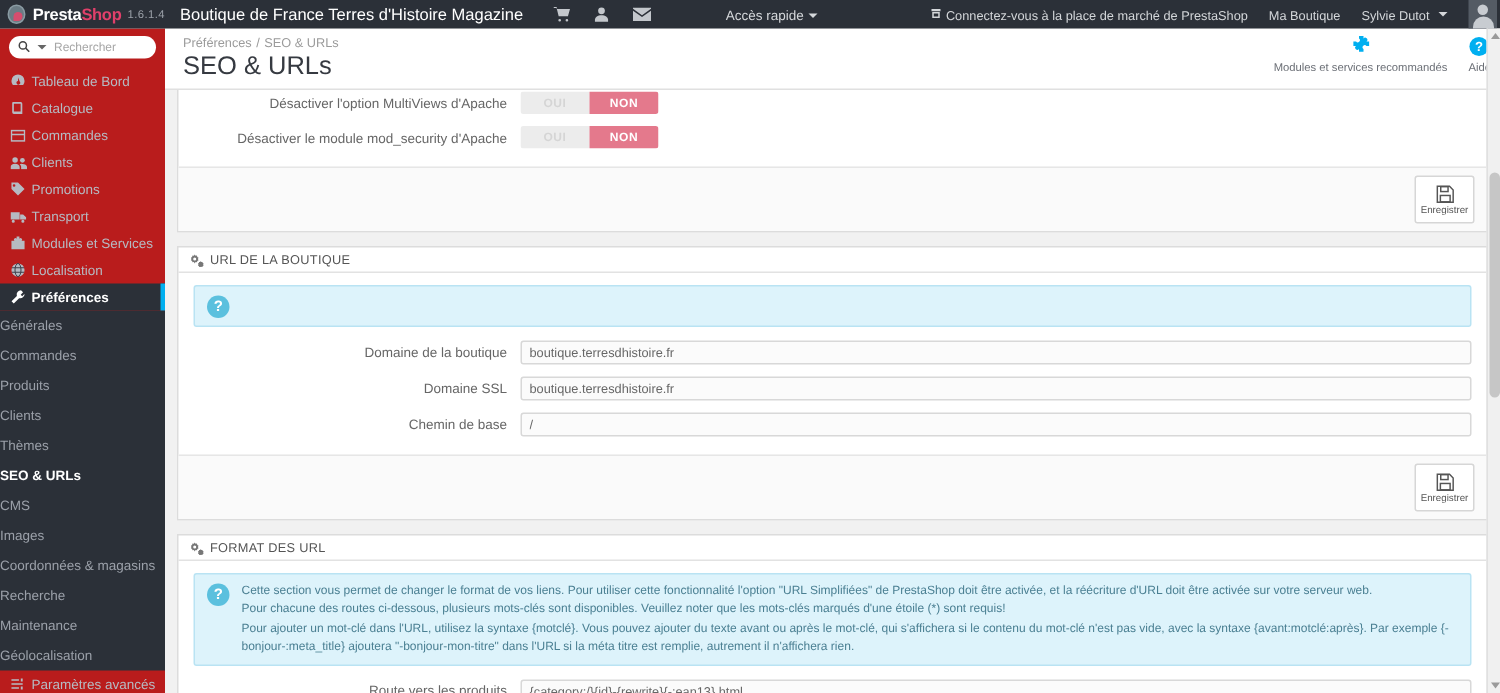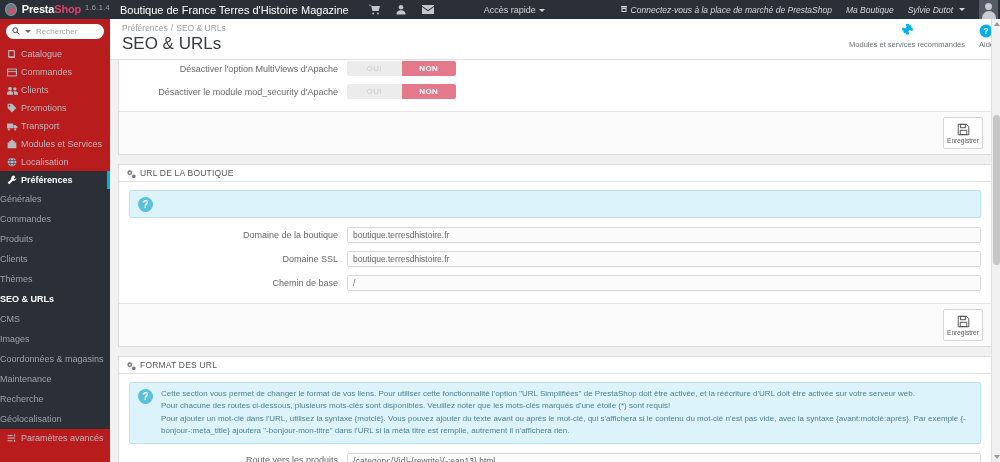--- a/index.html
+++ b/index.html
@@ -13,42 +13,42 @@
     color: #555;
   }
   .screen { position: relative; width: 1000px; height: 462px; overflow: hidden; }
 
   
   .topbar {
     position: absolute; top: 0; left: 0; width: 1000px; height: 19px;
     background: #2b3038; display: flex; align-items: center;
     color: #cfd2d6; font-size: 9px; z-index: 30;
   }
-  .ps-logo-wrap { display: flex; padding-left: 5px; width: 110px; }
+  .ps-logo-wrap { display: flex; align-items: center; padding-left: 5px; width: 110px; }
   .ps-circle {
     width: 13px; height: 13px; border-radius: 50%;
     background: #6b7c85; position: relative; overflow: hidden;
     border: 1px solid #8a9ba3;
   }
   .ps-circle:after {
     content: ""; position: absolute; left: 3px; top: 4px;
     width: 6px; height: 6px; background: #d64d6e; border-radius: 50% 50% 50% 0;
   }
   .ps-name { font-weight: bold; font-size: 11px; margin-left: 5px; letter-spacing: -.2px; }
   .ps-name .w { color: #ffffff; }
   .ps-name .p { color: #e0406a; }
   .ps-ver { font-size: 7.5px; color: #9aa0a8; margin-left: 4px; letter-spacing: .3px; }
   .shopname { font-size: 11px; color: #ffffff; margin-left: 10px; white-space: nowrap; }
   .tb-icons { display: flex; align-items: center; gap: 16px; margin-left: 20px; color: #c3c7cc; }
   .tb-icons svg { display: block; }
   .quick { margin-left: 50px; font-size: 9px; color: #d4d7da; white-space: nowrap; }
   .caret { display: inline-block; width: 0; height: 0; margin-left: 3px;
     border-left: 3px solid transparent; border-right: 3px solid transparent; border-top: 3px solid currentColor; vertical-align: middle; }
   .tb-right { position: absolute; right: 0; top: 0; height: 19px; display: flex; align-items: center; gap: 14px; padding-right: 2px; }
-  .tb-right .lnk { font-size: 8.5px; color: #d4d7da; white-space: nowrap; display: flex; align-items: center; gap: 3px; font-style: italic; }
+  .tb-right .lnk { font-size: 8.5px; color: #d4d7da; white-space: nowrap; display: flex; align-items: center; gap: 3px; }
   .avatar {
     width: 19px; height: 19px; background: #545b64; position: relative; overflow: hidden;
   }
   .avatar:before { content:""; position:absolute; left:6px; top:3px; width:7px; height:7px; border-radius:50%; background:#c8ccd1; }
   .avatar:after { content:""; position:absolute; left:2.5px; top:11px; width:14px; height:10px; border-radius:7px 7px 0 0; background:#c8ccd1; }
 
   
   .sidebar {
     position: absolute; top: 19px; left: 0; width: 110px; height: 443px;
     background: #b91c1c; z-index: 20; overflow: hidden;
@@ -115,21 +115,21 @@
     white-space: nowrap; flex: 0 0 218px;
   }
   .form-field { flex: 1; }
   .inp {
     width: 100%; height: 16px; border: 1px solid #d8d8d8; background: #fbfbfb;
     font-size: 8.5px; color: #666; padding: 0 5px; border-radius: 2px;
     font-family: "Liberation Sans", sans-serif; line-height: 16px;
   }
 
   
-  .switch { display: flex; width: 109px; height: 15px; border-radius: 2px; overflow: hidden; }
+  .switch { display: flex; width: 92px; height: 15px; border-radius: 2px; overflow: hidden; }
   .switch span {
     flex: 1; display: flex; align-items: center; justify-content: center;
     font-size: 8px; font-weight: bold; letter-spacing: .4px;
   }
   .sw-off-inactive { background: #ececec; color: #d5d5d5; }
   .sw-on-active { background: #e4798c; color: #ffffff; }
 
   
   .infobar {
     background: #ddf3fb; border: 1px solid #b9e3f3; border-radius: 2px;
@@ -236,20 +236,28 @@
             </svg>
         </span>
         <span class="caret cr"></span>
         <span class="search-ph">Rechercher</span>
       </div>
     </div>
 
     <ul class="nav">
       <li>
         <span class="ico">
+            <svg width="10" height="10" viewBox="0 0 16 16" fill="currentColor">
+              <path d="M8 1a7 7 0 0 0-7 7 7 7 0 0 0 1.5 4.3h11A7 7 0 0 0 15 8a7 7 0 0 0-7-7zm0 3.2 1.8 4.2A2 2 0 1 1 8 7.9z"></path>
+            </svg>
+          </span>
+        <span>Tableau de Bord</span>
+      </li>
+      <li>
+        <span class="ico">
             <svg width="9" height="10" viewBox="0 0 16 16" fill="currentColor">
               <path d="M3 1h9a2 2 0 0 1 2 2v12H4a2 2 0 0 1-2-2V2a1 1 0 0 1 1-1zm1 2v9h8V3z"></path>
             </svg>
           </span>
         <span>Catalogue</span>
       </li>
       <li>
         <span class="ico">
             <svg width="10" height="9" viewBox="0 0 16 14" fill="none" stroke="currentColor" stroke-width="1.6">
               <rect x="1" y="1.5" width="14" height="11"></rect>
@@ -334,24 +342,24 @@
       <li>
           <span>CMS</span>
         </li>
       <li>
           <span>Images</span>
         </li>
       <li>
           <span>Coordonnées &amp; magasins</span>
         </li>
       <li>
+          <span>Recherche</span>
+        </li>
+      <li>
           <span>Maintenance</span>
-        </li>
-      <li>
-          <span>Recherche</span>
         </li>
       <li>
           <span>Géolocalisation</span>
         </li>
     </ul>
 
     <ul class="nav">
       <li>
         <span class="ico">
             <svg width="10" height="10" viewBox="0 0 16 16" fill="currentColor">

